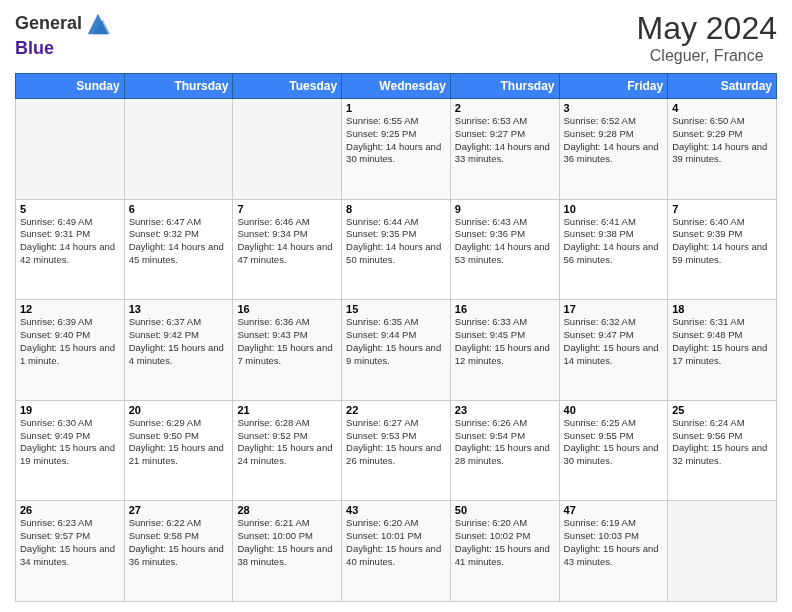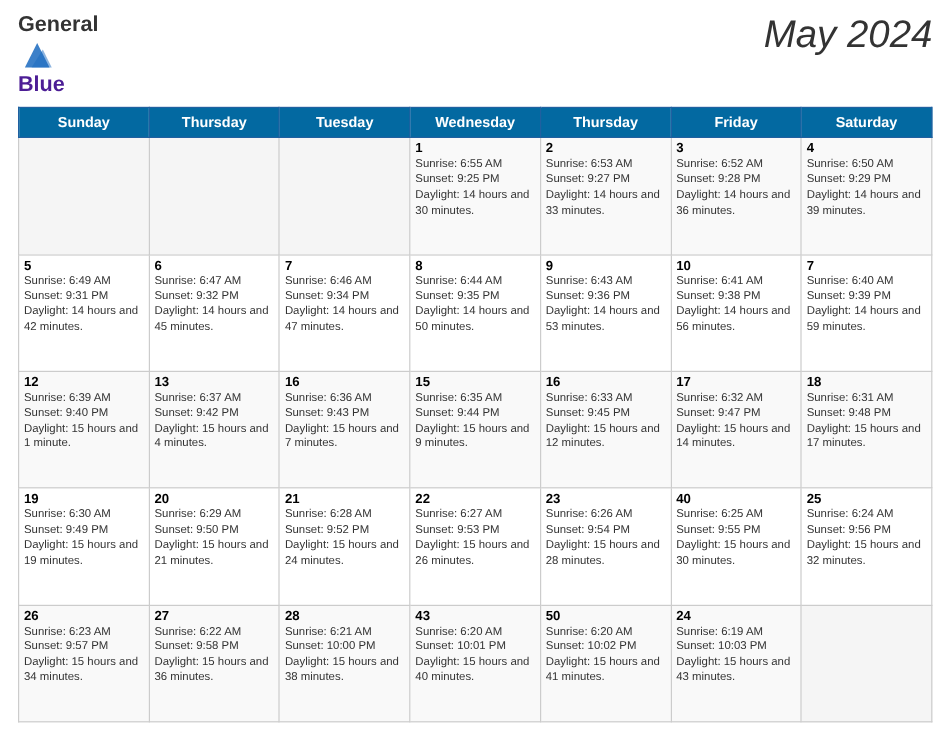--- a/index.html
+++ b/index.html
@@ -34,42 +34,41 @@
     }
     .logo-general { color: #333; }
     .logo-blue { color: #4c1d95; }
     .logo-icon {
       width: 28px;
       height: 28px;
       margin-left: 2px;
     }
     .title-block {
       text-align: center;
-      font-style: italic;
     }
     .month-title {
       font-size: 32px;
       font-weight: normal;
       color: #333;
     }
     .location-title {
       font-size: 16px;
       color: #555;
     }
     .calendar {
       width: 100%;
       border-collapse: collapse;
       flex: 1;
       font-size: 10px;
     }
     .calendar thead th {
-      background: #0369a1;
+      background: #3b82f6;
       color: #fff;
       padding: 5px 4px;
-      text-align: center;
+      text-align: right;
       font-size: 12px;
       font-weight: bold;
       border: 1px solid #2060a0;
     }
     .calendar tbody td {
       border: 1px solid #ccc;
       vertical-align: top;
       padding: 3px 4px;
       width: calc(100% / 7);
       background: #fff;
@@ -95,36 +94,37 @@
       background: #f5f5f5 !important;
     }
   </style>
 </head>
 <body>
 
 <div class="page">
   <div class="header">
     <div class="logo">
       <div>
-        <div style="display:flex;align-items:flex-start;flex-direction:column;">
+        <div style="display:flex;align-items:center;">
           <span class="logo-text">
             <span class="logo-general">General</span>
           </span>
           <svg class="logo-icon" viewBox="0 0 30 30" xmlns="http://www.w3.org/2000/svg">
             <polygon points="4,26 15,4 26,26" fill="#1a6abf" opacity="0.85"></polygon>
             <polygon points="10,26 20,10 28,26" fill="#1a6abf" opacity="0.5"></polygon>
           </svg>
         </div>
         <div style="display:flex;align-items:center;">
           <span class="logo-text logo-blue">Blue</span>
         </div>
       </div>
     </div>
     <div class="title-block">
       <div class="month-title">May 2024</div>
+      <div class="location-title">Cleguer, France</div>
     </div>
   </div>
 
   <table class="calendar">
     <thead>
       <tr>
       <th>Sunday</th>
           <th>Thursday</th>
           <th>Tuesday</th>
           <th>Wednesday</th>
@@ -260,20 +260,20 @@
           </td>
           <td>
             <span class="day-number">43</span>
             <div class="day-info">Sunrise: 6:20 AM<br>Sunset: 10:01 PM<br>Daylight: 15 hours and 40 minutes.</div>
           </td>
           <td>
             <span class="day-number">50</span>
             <div class="day-info">Sunrise: 6:20 AM<br>Sunset: 10:02 PM<br>Daylight: 15 hours and 41 minutes.</div>
           </td>
           <td>
-            <span class="day-number">24</span>
+            <span class="day-number">47</span>
             <div class="day-info">Sunrise: 6:19 AM<br>Sunset: 10:03 PM<br>Daylight: 15 hours and 43 minutes.</div>
           </td>
           <td class="empty-cell"></td>
         </tr>
       </tbody>
   </table>
 </div>
 
 </body></html>

